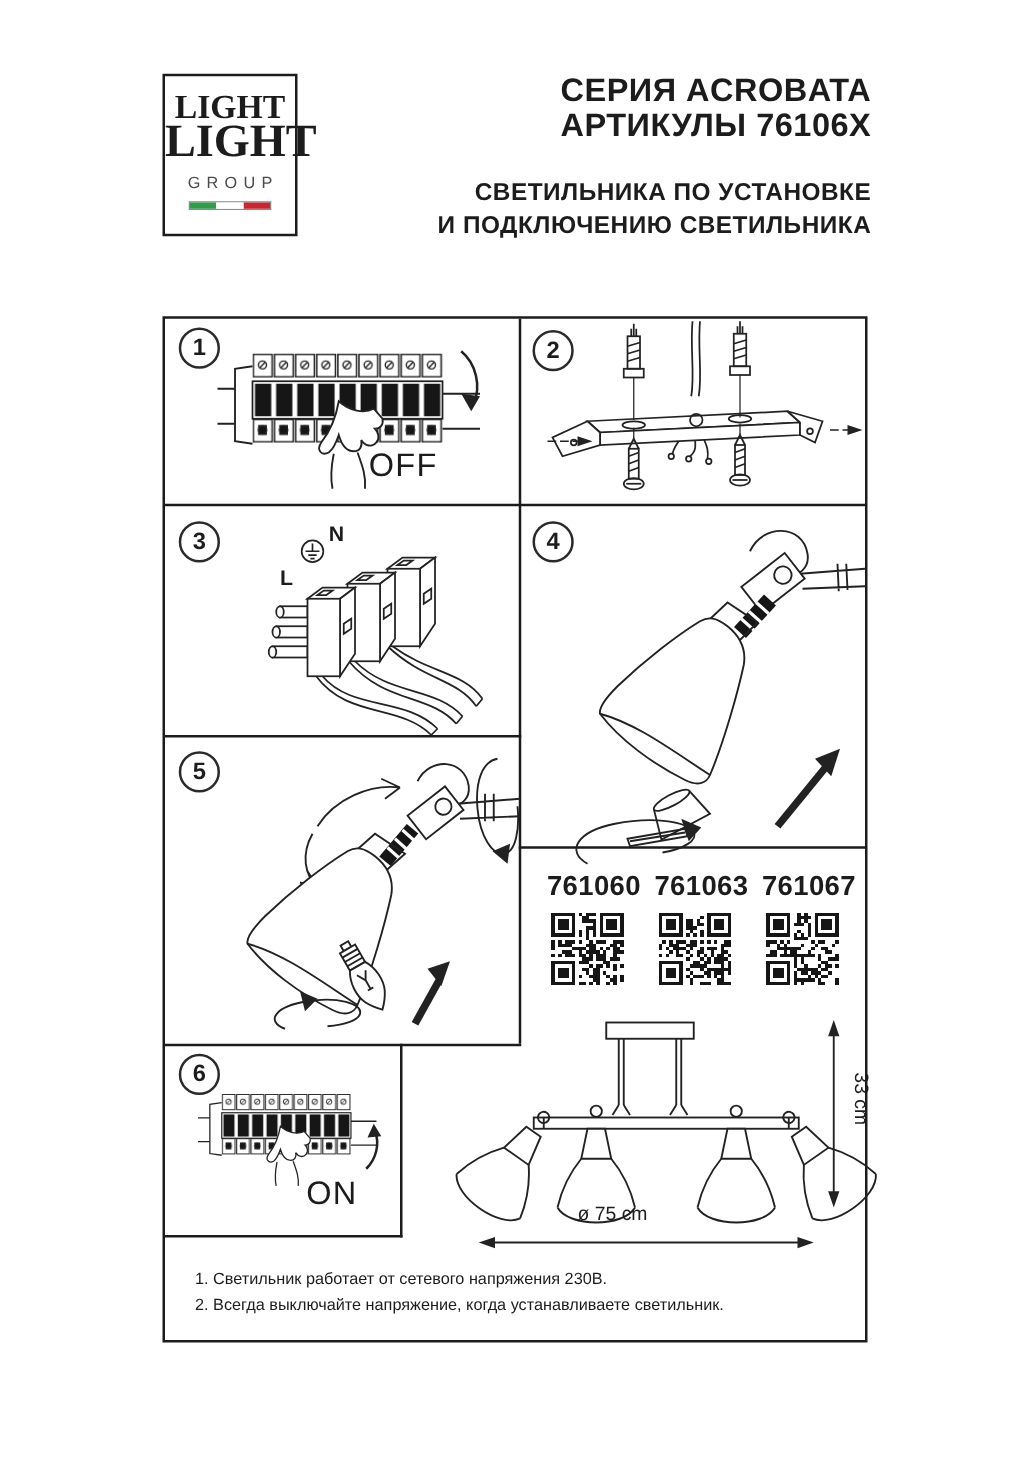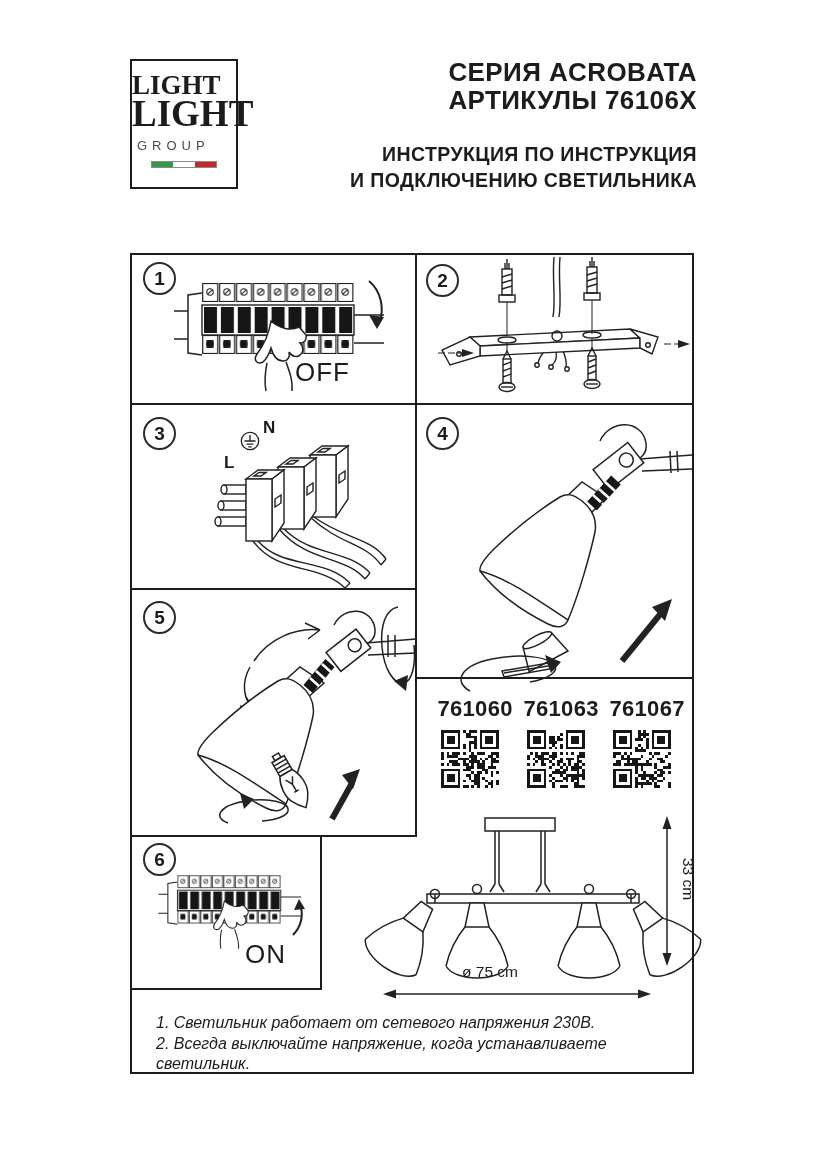--- a/index.html
+++ b/index.html
@@ -2,21 +2,21 @@
 <html><head>
 <meta charset="utf-8">
 <style>
   html,body{margin:0;padding:0;background:#fff;}
   .page{position:relative;width:826px;height:1169px;background:#fff;overflow:hidden;
         font-family:"Liberation Sans","DejaVu Sans",sans-serif;color:#1c1c1c;}
   .abs{position:absolute;}
 
   
   .logo-box{left:130px;top:59px;width:108px;height:130px;border:2px solid #1c1c1c;
-            box-sizing:border-box;text-align:left;}
+            box-sizing:border-box;text-align:center;}
   .logo-light{margin-top:12px;font-family:"Liberation Serif","DejaVu Serif",serif;
               font-weight:bold;font-size:27px;line-height:25px;letter-spacing:0px;}
   .logo-star{font-family:"Liberation Serif","DejaVu Serif",serif;font-weight:bold;
              font-size:37px;line-height:31px;}
   .logo-group{margin-top:9px;font-size:13px;letter-spacing:5px;color:#4a4a4a;
               padding-left:5px;}
   .flag{margin:8px auto 0;width:66px;height:7px;display:flex;border:1px solid #8a8a8a;box-sizing:border-box;}
   .flag span{flex:1;height:100%;}
 
   .header-text{right:129px;top:58px;text-align:right;font-weight:bold;}
@@ -37,21 +37,21 @@
   .qr-row{position:absolute;left:285px;top:425px;width:277px;display:flex;justify-content:center;
           gap:22px;padding-top:16px;box-sizing:border-box;}
   .qr-item{width:64px;text-align:center;}
   .qr-label{font-size:22px;font-weight:bold;letter-spacing:.3px;}
   .qr-box{width:58px;height:58px;margin:8px auto 0;}
 
   
   .dim{position:absolute;font-size:15.5px;}
   .dim-v{left:528px;top:615px;width:56px;text-align:center;transform:rotate(90deg);}
   .dim-h{left:330px;top:708px;width:110px;text-align:left;}
-  .notes{position:absolute;left:24px;top:758px;font-size:16px;line-height:20.5px;font-style:italic;}
+  .notes{position:absolute;left:24px;top:758px;font-size:13px;line-height:20.5px;}
 
   svg{position:absolute;overflow:visible;}
   .art path,.art rect,.art circle,.art ellipse,.art line,.art polygon,.art polyline{vector-effect:none;}
 </style>
 </head>
 <body>
 
 <div class="page">
 
   <div class="abs logo-box">
@@ -62,21 +62,21 @@
       <span style="background:#319b49"></span>
       <span style="background:#ffffff"></span>
       <span style="background:#c7272e"></span>
     </div>
   </div>
 
   <div class="abs header-text">
     <div class="hline1">СЕРИЯ ACROBATA</div>
     <div class="hline1">АРТИКУЛЫ 76106X</div>
     <div class="hblock2">
-      <div>ИНСТРУКЦИЯ ПО ИНСТРУКЦИЯ</div>
+      <div>СВЕТИЛЬНИКА ПО УСТАНОВКЕ</div>
       <div>И ПОДКЛЮЧЕНИЮ СВЕТИЛЬНИКА</div>
     </div>
   </div>
 
   <div class="abs board">
 
     <div class="div" style="left:283px;top:0;width:2px;height:580px"></div>
     <div class="div" style="left:0;top:148px;width:560px;height:2px"></div>
     <div class="div" style="left:0;top:333px;width:285px;height:2px"></div>
     <div class="div" style="left:283px;top:422px;width:277px;height:2px"></div>

